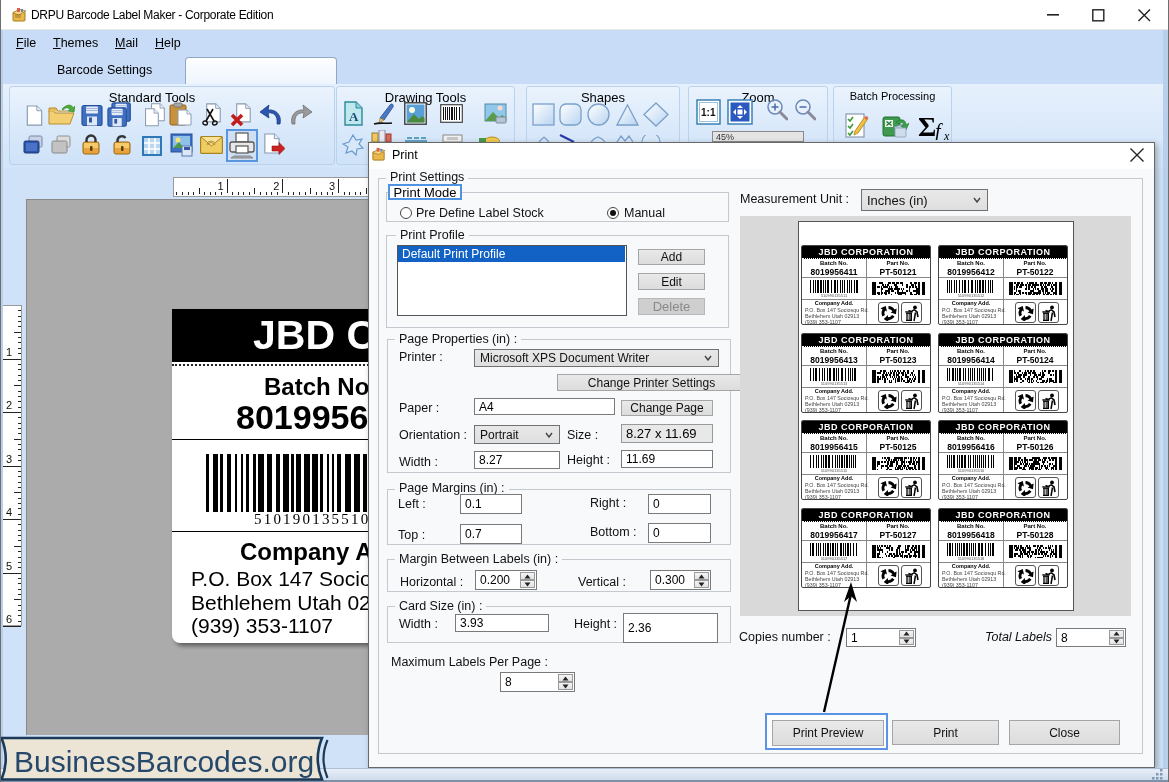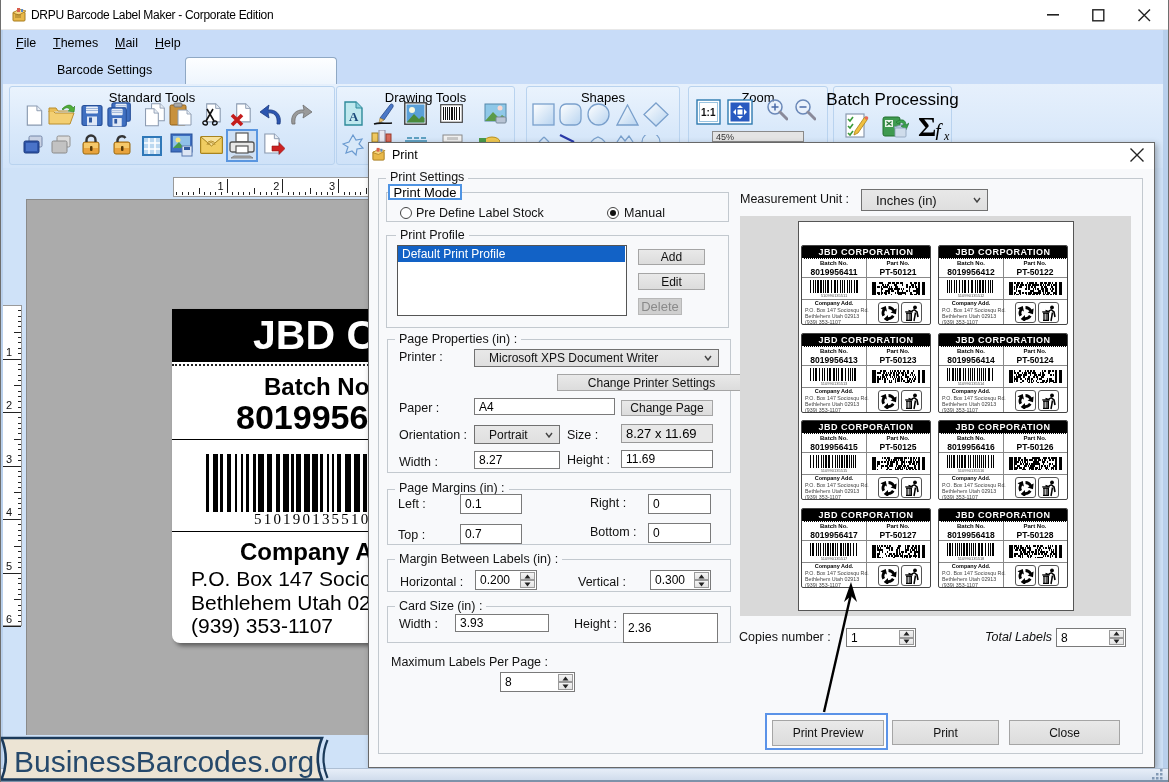--- a/index.html
+++ b/index.html
@@ -2,21 +2,21 @@
 <html><head><meta charset="utf-8"><title>p</title><style>
 *{margin:0;padding:0;box-sizing:border-box;}
 html,body{width:1169px;height:782px;}
 body{position:relative;font-family:"Liberation Sans",sans-serif;overflow:hidden;background:#cfe2f8;color:#000;}
 .a{position:absolute;}
 .gb{position:absolute;border:1px solid #c3c9cf;}
 .gbl{position:absolute;background:#f8f9fb;font-size:13px;padding:0 4px;white-space:nowrap;line-height:13px;color:#111;}
 .lbl{position:absolute;font-size:13px;white-space:nowrap;color:#111;}
 .tb{position:absolute;background:#fff;border:1px solid #7a7a7a;font-size:12px;padding-left:4px;display:flex;align-items:center;white-space:nowrap;}
 .btn{position:absolute;background:linear-gradient(#e9e9e9,#dcdcdc);border:1px solid #a5a5a5;display:flex;align-items:center;justify-content:center;font-size:12px;white-space:nowrap;color:#111;}
-.dd{position:absolute;background:linear-gradient(#e8e8e8,#dfdfdf);border:1px solid #717171;font-size:12px;display:flex;align-items:center;padding-left:14px;white-space:nowrap;color:#111;}
+.dd{position:absolute;background:linear-gradient(#e8e8e8,#dfdfdf);border:1px solid #717171;font-size:12px;display:flex;align-items:center;padding-left:5px;white-space:nowrap;color:#111;}
 .chev{position:absolute;right:6px;top:50%;margin-top:-3px;width:8px;height:6px;}
 .spinbtns{position:absolute;right:1px;top:1px;bottom:1px;width:15px;display:flex;flex-direction:column;}
 .sb{flex:1;background:linear-gradient(#f4f4f4,#e2e2e2);border:1px solid #9a9a9a;display:flex;align-items:center;justify-content:center;}
 .sb svg{display:block;}
 .radio{position:absolute;width:12px;height:12px;border:1px solid #444;border-radius:50%;background:#fff;}
 .radio.sel::after{content:"";position:absolute;left:2px;top:2px;width:6px;height:6px;border-radius:50%;background:#111;}
 </style></head><body>
 <div class="a" style="left:0px;top:0px;width:1169px;height:30px;background:#fff;border-bottom:1px solid #e8e8e8;"></div>
 <svg class="a" style="left:11px;top:6px" width="17" height="17" viewBox="0 0 17 17">
 <rect x="2" y="6" width="12" height="9" rx="1" fill="#e8b84a" stroke="#a97c1d" stroke-width="1"></rect>
@@ -47,21 +47,21 @@
 <div class="a" style="left:3px;top:84px;width:1160px;height:84px;background:linear-gradient(#e6f0fc,#d2e4f9);"></div>
 <div class="a" style="left:9px;top:86px;width:326px;height:79px;background:linear-gradient(#eaf3fd,#d8e8fa 60%,#cfe2f8);border:1px solid #b9d3ef;border-radius:3px;"></div>
 <div class="lbl" style="left:152px;top:90px;transform:translateX(-50%);font-size:13px;color:#000;">Standard Tools</div>
 <div class="a" style="left:336px;top:86px;width:179px;height:79px;background:linear-gradient(#eaf3fd,#d8e8fa 60%,#cfe2f8);border:1px solid #b9d3ef;border-radius:3px;"></div>
 <div class="lbl" style="left:425.5px;top:90px;transform:translateX(-50%);font-size:13px;color:#000;">Drawing Tools</div>
 <div class="a" style="left:526px;top:86px;width:154px;height:79px;background:linear-gradient(#eaf3fd,#d8e8fa 60%,#cfe2f8);border:1px solid #b9d3ef;border-radius:3px;"></div>
 <div class="lbl" style="left:603.0px;top:90px;transform:translateX(-50%);font-size:13px;color:#000;">Shapes</div>
 <div class="a" style="left:688px;top:86px;width:140px;height:79px;background:linear-gradient(#eaf3fd,#d8e8fa 60%,#cfe2f8);border:1px solid #b9d3ef;border-radius:3px;"></div>
 <div class="lbl" style="left:758.0px;top:90px;transform:translateX(-50%);font-size:13px;color:#000;">Zoom</div>
 <div class="a" style="left:833px;top:86px;width:119px;height:79px;background:linear-gradient(#eaf3fd,#d8e8fa 60%,#cfe2f8);border:1px solid #b9d3ef;border-radius:3px;"></div>
-<div class="lbl" style="left:892.5px;top:90px;transform:translateX(-50%);font-size:17px;color:#000;">Batch Processing</div>
+<div class="lbl" style="left:892.5px;top:90px;transform:translateX(-50%);font-size:11px;color:#000;">Batch Processing</div>
 <svg class="a" style="left:24px;top:105px" width="21" height="22" viewBox="0 0 21 23">
     <path d="M3 1 h10 l5 5 v15 h-15 Z" fill="#fff" stroke="#8a9ab0" stroke-width="1.2"></path>
     <path d="M13 1 l0 5 l5 0" fill="#e8eef5" stroke="#8a9ab0" stroke-width="1"></path>
   </svg>
 <svg class="a" style="left:48px;top:103px" width="27" height="24" viewBox="0 0 27 24">
     <path d="M1 8 L1 21 L22 21 L26 10 L7 10 L5 8 Z" fill="#f3cf72" stroke="#b98e2f" stroke-width="1"></path>
 <path d="M1 9 L1 5 L8 5 L10 8 L20 8" fill="#e9bd55" stroke="#b98e2f" stroke-width="1"></path>
 <path d="M14 6 C20 0 24 2 25 5 L27 3 L26 9 L20 8 L22 7 C20 4 18 4 15 7 Z" fill="#4fae3a" stroke="#2c7a1e" stroke-width="0.6"></path>
   </svg>
 <svg class="a" style="left:81px;top:104px" width="22" height="23" viewBox="0 0 22 22">
@@ -497,21 +497,21 @@
 <div class="radio" style="left:400px;top:207px;"></div>
 <div class="lbl" style="left:416px;top:206px;font-size:12.5px;">Pre Define Label Stock</div>
 <div class="radio sel" style="left:607px;top:207px;"></div>
 <div class="lbl" style="left:624px;top:206px;font-size:12.5px;">Manual</div>
 <div class="gb" style="left:386px;top:235px;width:343px;height:93px;"></div>
 <div class="gbl" style="left:396px;top:229px;font-size:12.5px;">Print Profile</div>
 <div class="a" style="left:397px;top:245px;width:230px;height:71px;background:#fff;border:1px solid #555;"></div>
 <div class="a" style="left:398px;top:246px;width:227px;height:16px;background:#1262c6;color:#fff;font-size:12px;display:flex;align-items:center;padding-left:4px;">Default Print Profile</div>
 <div class="btn" style="left:638px;top:249px;width:67px;height:16px;">Add</div>
 <div class="btn" style="left:638px;top:273px;width:67px;height:17px;">Edit</div>
-<div class="a" style="left:638px;top:298px;width:44px;height:17px;background:#cfcfcf;border:1px solid #b8b8b8;color:#8a8a8a;display:flex;align-items:center;justify-content:center;font-size:13px;">Delete</div>
+<div class="a" style="left:638px;top:298px;width:67px;height:17px;background:#cfcfcf;border:1px solid #b8b8b8;color:#8a8a8a;display:flex;align-items:center;justify-content:center;font-size:13px;">Delete</div>
 <div class="gb" style="left:387px;top:339px;width:344px;height:134px;"></div>
 <div class="gbl" style="left:395px;top:333px;font-size:12.5px;text-align:center;">Page Properties (in) :</div>
 <div class="lbl" style="left:399px;top:350px;font-size:12.5px;">Printer :</div>
 <div class="dd" style="left:474px;top:349px;width:245px;height:18px;">Microsoft XPS Document Writer<svg class="chev" viewBox="0 0 8 6">
       <path d="M1 1 L4 5 L7 1" fill="none" stroke="#444" stroke-width="1.4"></path>
     </svg></div>
 <div class="btn" style="left:557px;top:374px;width:189px;height:17px;">Change Printer Settings</div>
 <div class="lbl" style="left:399px;top:401px;font-size:12.5px;">Paper :</div>
 <div class="tb" style="left:474px;top:398px;width:141px;height:17px;">A4</div>
 <div class="btn" style="left:621px;top:400px;width:92px;height:16px;">Change Page</div>

